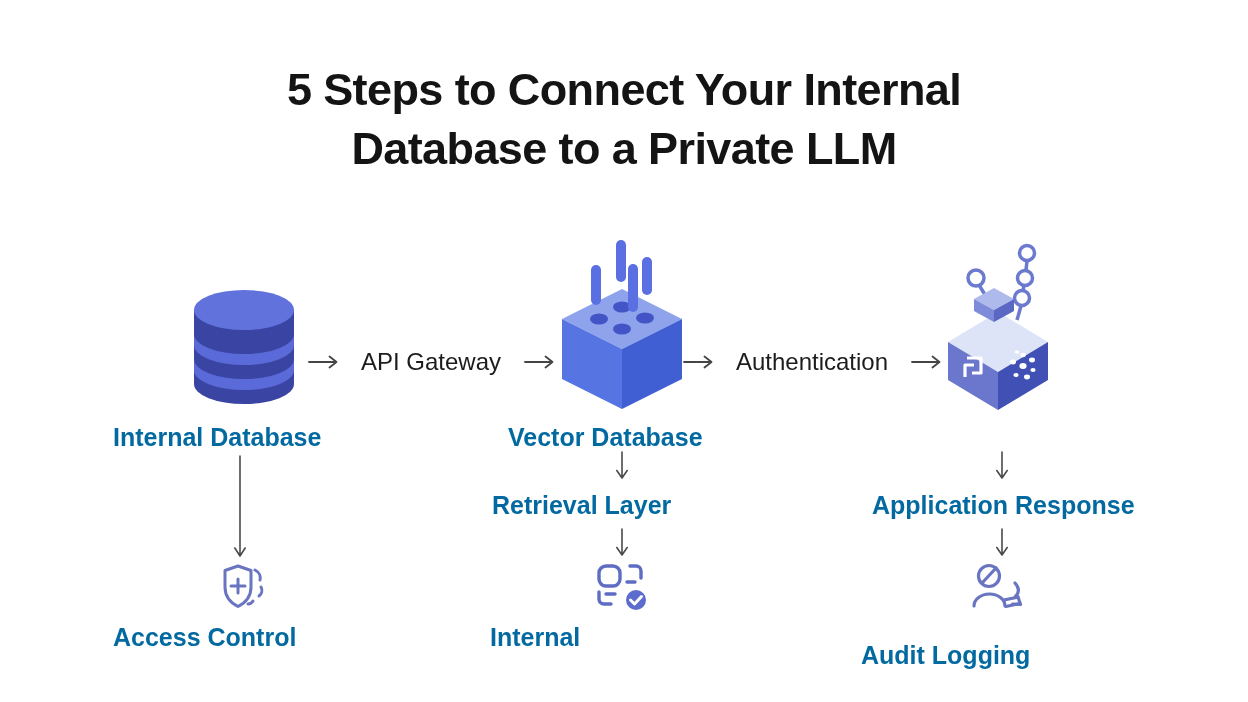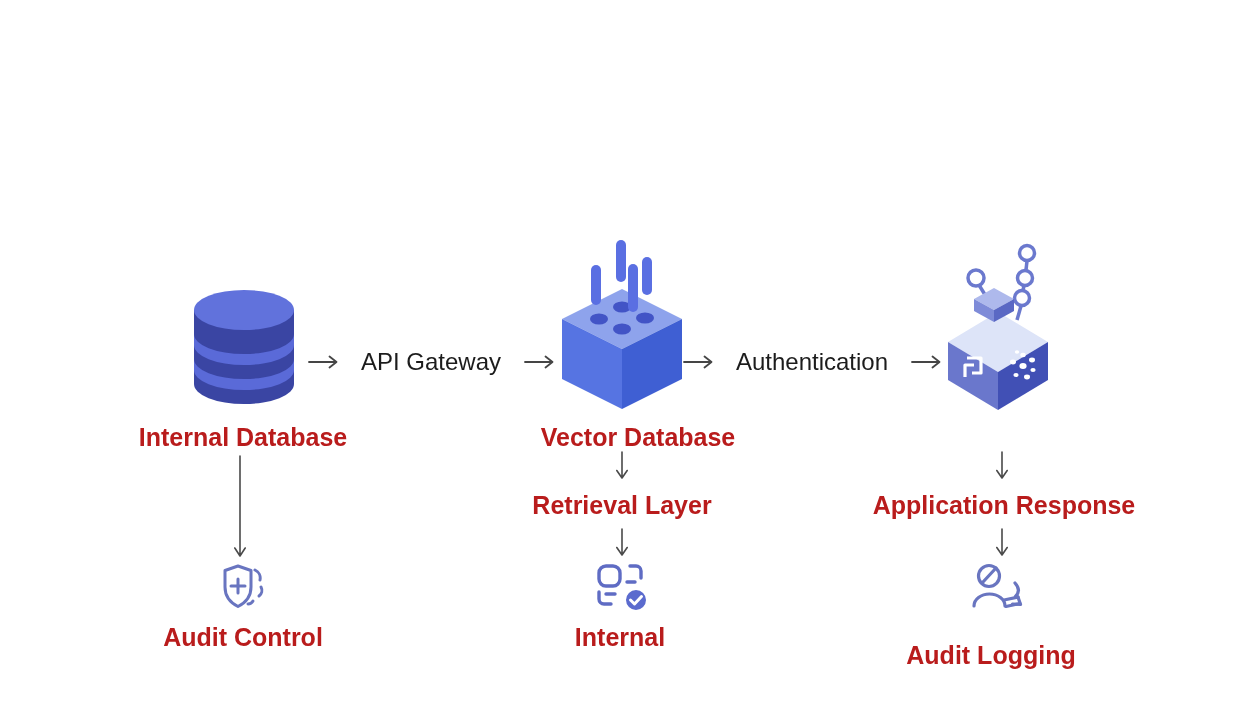--- a/index.html
+++ b/index.html
@@ -6,36 +6,40 @@
   .stage{
     position:relative;width:1248px;height:702px;background:#ffffff;overflow:hidden;
     font-family:"Liberation Sans", sans-serif;color:#161616;
   }
   .abs{position:absolute;}
   .title{
     left:0;top:60px;width:1248px;text-align:center;
     font-size:45px;font-weight:700;line-height:59px;letter-spacing:-0.6px;color:#141414;
   }
   .node-label,.step-label{
-    text-align:center;font-size:25px;font-weight:600;color:#b91c1c;white-space:nowrap;
+    font-size:25px;font-weight:600;color:#0369a1;white-space:nowrap;
   }
   .connector{
     display:flex;align-items:center;justify-content:center;gap:22px;height:34px;
   }
   .connector .flow-label{
     font-size:24px;font-weight:500;color:#1c1c1c;white-space:nowrap;
   }
   svg{display:block;}
   .icon-wrap{line-height:0;}
 </style>
 </head>
 <body>
 
 <div class="stage">
 
+  <div class="abs title">
+    <div>5 Steps to Connect Your Internal</div>
+    <div>Database to a Private LLM</div>
+  </div>
 
   <div class="abs icon-wrap" style="left:190px;top:288px;">
     <svg width="108" height="118" viewBox="0 0 108 118">
       <path d="M4 22 V96 a50 20 0 0 0 100 0 V22 Z" fill="#3a45a3"></path>
       <path d="M4 46 a50 20 0 0 0 100 0 v11 a50 20 0 0 1 -100 0 Z" fill="#5a6ad8"></path>
       <path d="M4 71 a50 20 0 0 0 100 0 v11 a50 20 0 0 1 -100 0 Z" fill="#5a6ad8"></path>
       <ellipse cx="54" cy="22" rx="50" ry="20" fill="#6172dc"></ellipse>
     </svg>
   </div>
 
@@ -138,21 +142,21 @@
       <g fill="none" stroke="#6975c0" stroke-width="3" stroke-linecap="round" stroke-linejoin="round">
         <path d="M21 5 L34 9.5 V26 q0 13 -13 19.5 Q8 39 8 26 V9.5 Z"></path>
         <line x1="21" y1="18" x2="21" y2="32"></line>
         <line x1="14" y1="25" x2="28" y2="25"></line>
         <path d="M38 9 a9 9 0 0 1 5 10"></path>
         <path d="M44 26 a7 7 0 0 1 -2 9"></path>
         <path d="M36 40 a6 6 0 0 1 -5 3"></path>
       </g>
     </svg>
   </div>
-  <div class="abs step-label" style="left:113px;top:623px;width:260px;">Audit Control</div>
+  <div class="abs step-label" style="left:113px;top:623px;width:260px;">Access Control</div>
 
   <div class="abs icon-wrap" style="left:614px;top:451px;">
     <svg width="16" height="30" viewBox="0 0 16 30">
         <path d="M8 1 V26 M2.8 19.5 L8 27 L13.2 19.5" fill="none" stroke="#4a4a4a" stroke-width="1.6" stroke-linecap="round" stroke-linejoin="round"></path>
       </svg>
   </div>
   <div class="abs step-label" style="left:492px;top:491px;width:260px;">Retrieval Layer</div>
   <div class="abs icon-wrap" style="left:614px;top:528px;">
     <svg width="16" height="30" viewBox="0 0 16 30">
         <path d="M8 1 V26 M2.8 19.5 L8 27 L13.2 19.5" fill="none" stroke="#4a4a4a" stroke-width="1.6" stroke-linecap="round" stroke-linejoin="round"></path>

